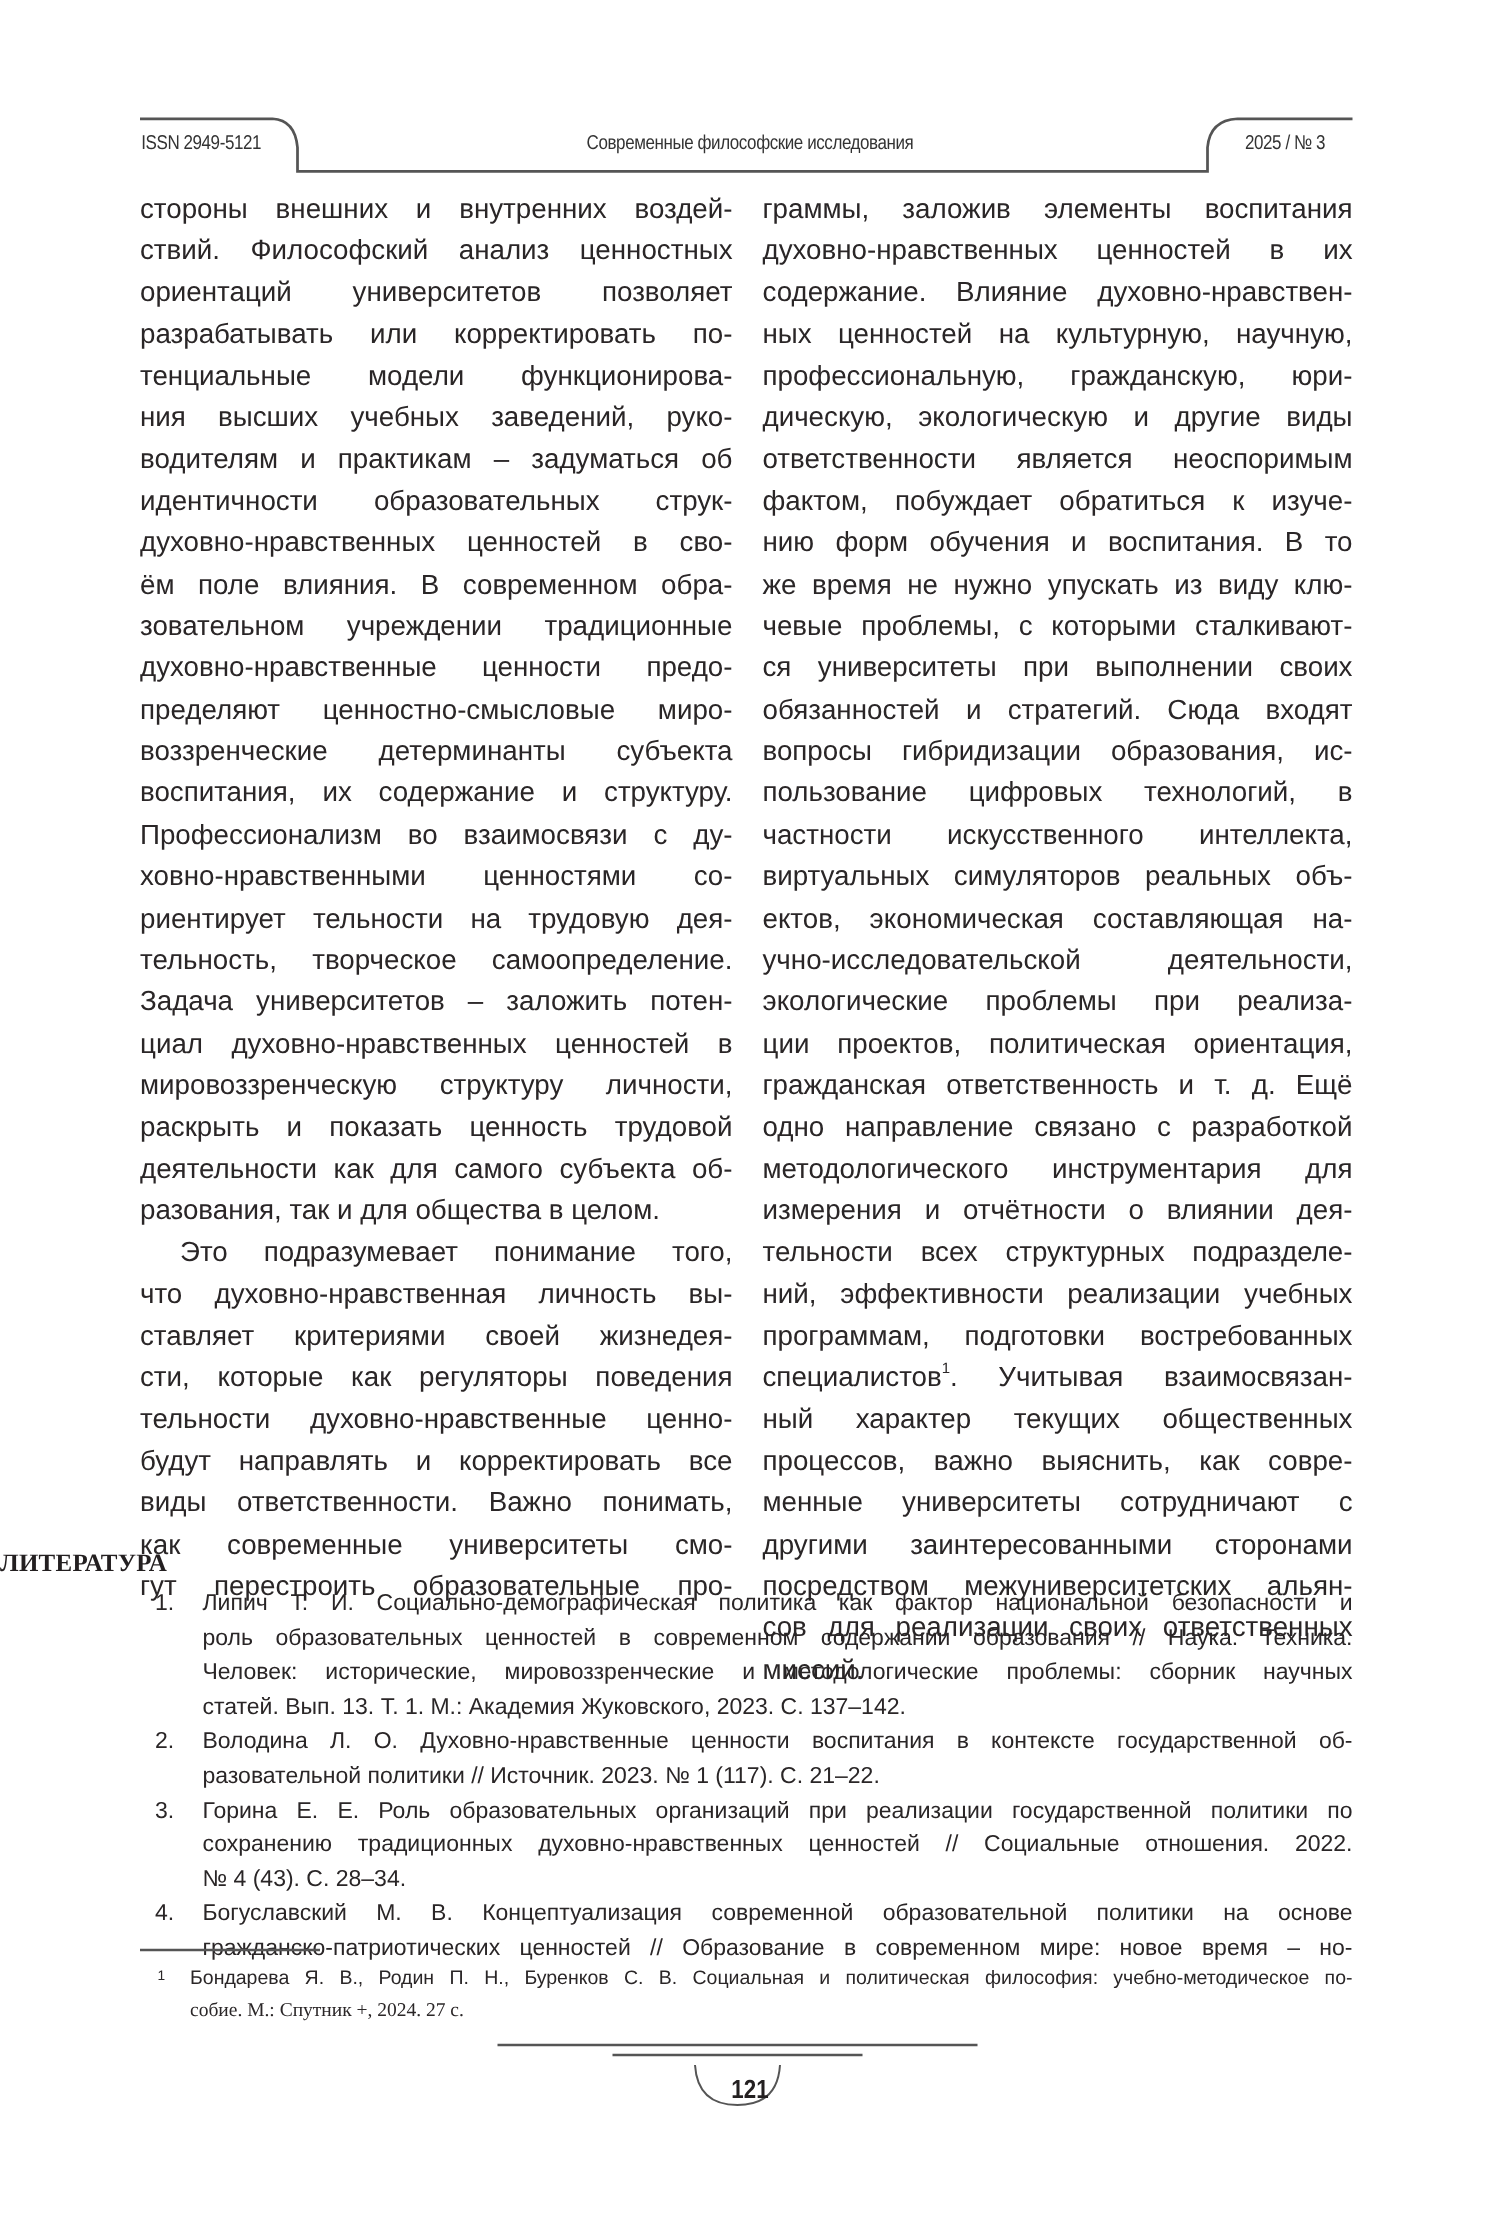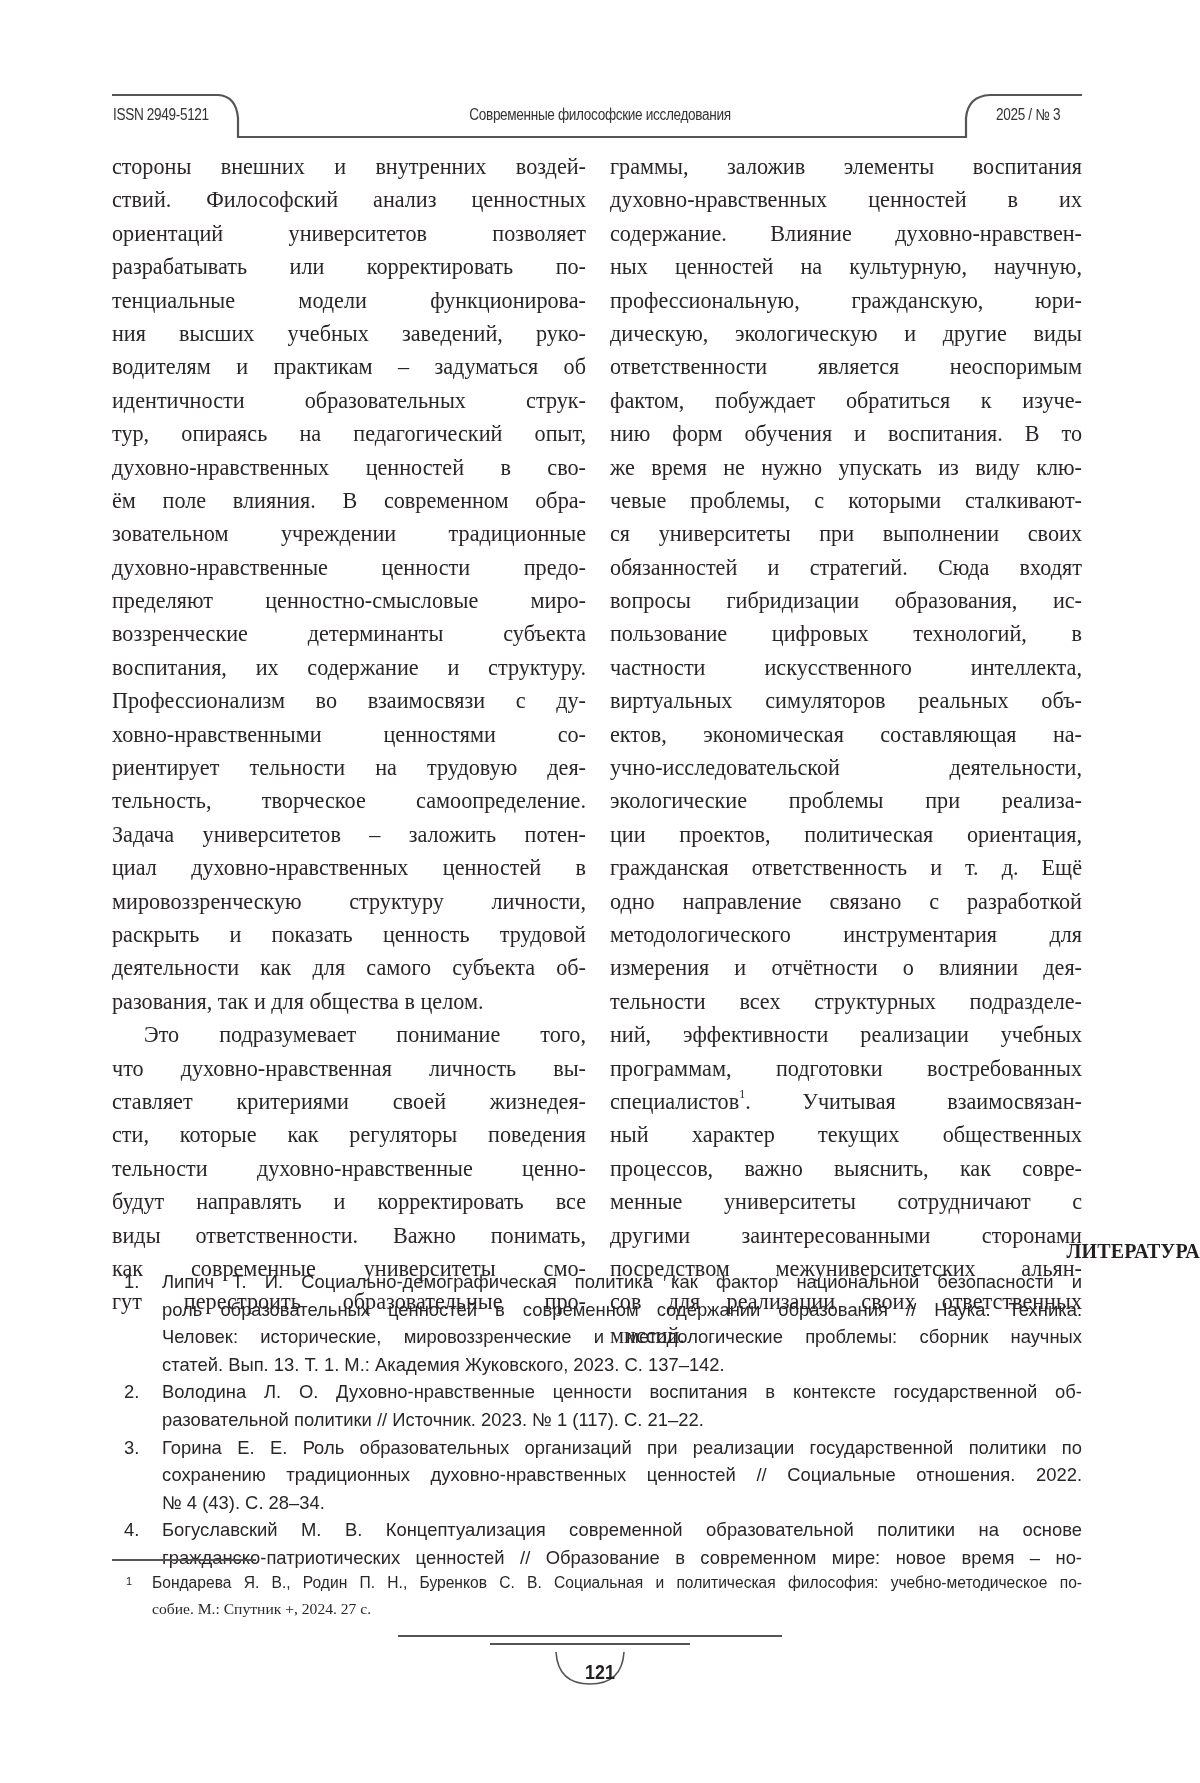--- a/index.html
+++ b/index.html
@@ -4,29 +4,29 @@
 <style>
   html, body { margin: 0; padding: 0; background: #ffffff; }
   body { width: 1200px; height: 1783px; position: relative; overflow: hidden; color: #231f20; }
   .header { position: absolute; left: 0; top: 0; width: 1024px; height: 150px; }
   .header svg { position: absolute; left: 0; top: 0; }
   .hdr-text { position: absolute; font-family: "Liberation Sans", sans-serif; font-size: 16px; color: #333; letter-spacing: -0.4px; transform: scaleX(0.85); transform-origin: left center; white-space: nowrap; }
   .hdr-issn { left: 113px; top: 106px; }
   .hdr-title { left: 0; width: 1200px; top: 106px; text-align: center; transform-origin: center center; }
   .hdr-issue { left: 996px; top: 106px; }
 
-  .col { position: absolute; top: 150px; font-family: Liberation Serif, serif; font-size: 22.2px; line-height: 33.4px; color: #2a2627; }
+  .col { position: absolute; top: 150px; font-family: Liberation Sans, sans-serif; font-size: 22.2px; line-height: 33.4px; color: #2a2627; }
   .col .ln { display: block; height: 33.4px; white-space: nowrap; text-align: justify; text-align-last: justify; }
   .col .ln.last { text-align-last: left; }
   .col .ln.indent { padding-left: 32px; }
   .col-left { left: 112px; width: 474px; }
   .col-right { left: 610px; width: 472px; }
   sup.fn { font-size: 12px; vertical-align: top; line-height: 1; position: relative; top: 3px; }
 
-  .refs-title { position: absolute; left: 0; width: 1200px; top: 1240px; text-align: right; font-family: "Liberation Serif", serif; font-weight: bold; font-size: 20px; letter-spacing: 0.2px; color: #231f20; }
+  .refs-title { position: absolute; left: 0; width: 1200px; top: 1240px; text-align: left; font-family: "Liberation Serif", serif; font-weight: bold; font-size: 20px; letter-spacing: 0.2px; color: #231f20; }
   .refs { position: absolute; left: 112px; width: 970px; top: 1268px; font-family: "Liberation Sans", sans-serif; font-size: 18.4px; line-height: 27.6px; color: #2a2627; }
   .ref { position: relative; padding-left: 50px; }
   .ref .num { position: absolute; left: 12px; top: 0; }
   .ref .ln { display: block; white-space: nowrap; text-align: justify; text-align-last: justify; transform-origin: left; }
   .ref .ln.last { text-align-last: left; }
 
   .fn-rule { position: absolute; left: 112px; top: 1559px; width: 144px; height: 0; border-top: 2px solid #555; }
   .footnote { position: absolute; left: 112px; width: 970px; top: 1570px; font-family: "Liberation Sans", sans-serif; font-size: 15.6px; line-height: 26px; color: #2a2627; }
   .footnote .fnum { position: absolute; left: 14px; top: -2px; font-size: 11px; }
   .footnote .fbody { padding-left: 40px; }
@@ -51,21 +51,20 @@
 
 <div class="col col-left">
   <span class="ln">стороны внешних и внутренних воздей-</span>
   <span class="ln">ствий. Философский анализ ценностных</span>
   <span class="ln">ориентаций университетов позволяет</span>
   <span class="ln">разрабатывать или корректировать по-</span>
   <span class="ln">тенциальные модели функционирова-</span>
   <span class="ln">ния высших учебных заведений, руко-</span>
   <span class="ln">водителям и практикам – задуматься об</span>
   <span class="ln">идентичности образовательных струк-</span>
-  <span class="ln">тур, опираясь на педагогический опыт,</span>
   <span class="ln">духовно-нравственных ценностей в сво-</span>
   <span class="ln">ём поле влияния. В современном обра-</span>
   <span class="ln">зовательном учреждении традиционные</span>
   <span class="ln">духовно-нравственные ценности предо-</span>
   <span class="ln">пределяют ценностно-смысловые миро-</span>
   <span class="ln">воззренческие детерминанты субъекта</span>
   <span class="ln">воспитания, их содержание и структуру.</span>
   <span class="ln">Профессионализм во взаимосвязи с ду-</span>
   <span class="ln">ховно-нравственными ценностями со-</span>
   <span class="ln">риентирует тельности на трудовую дея-</span>

